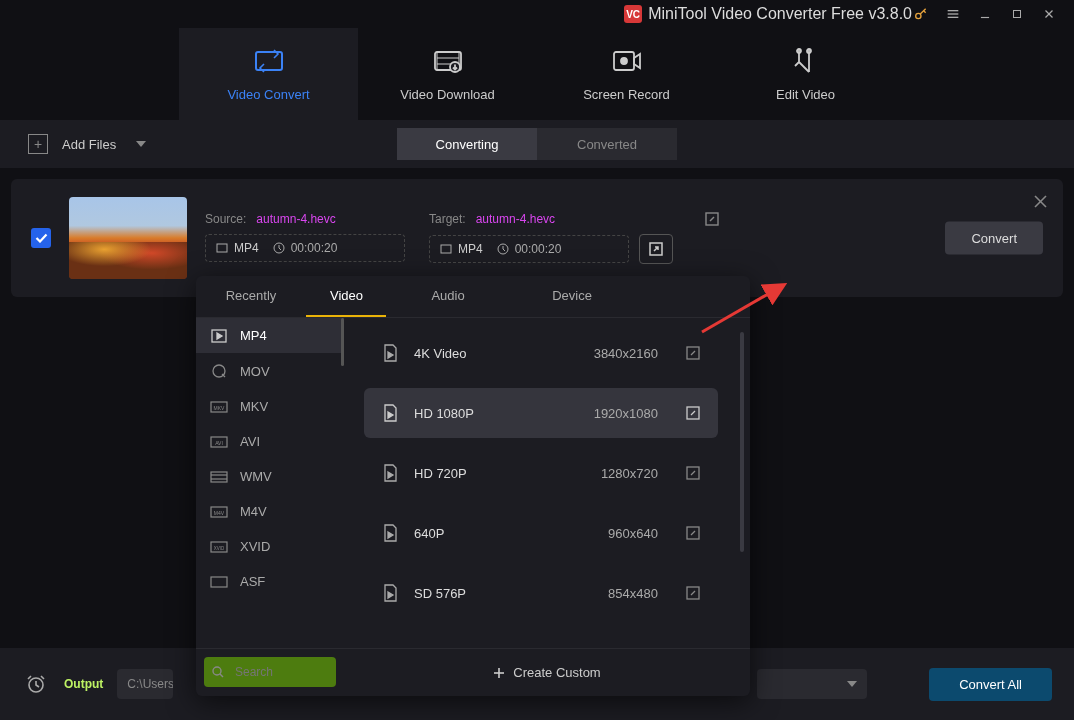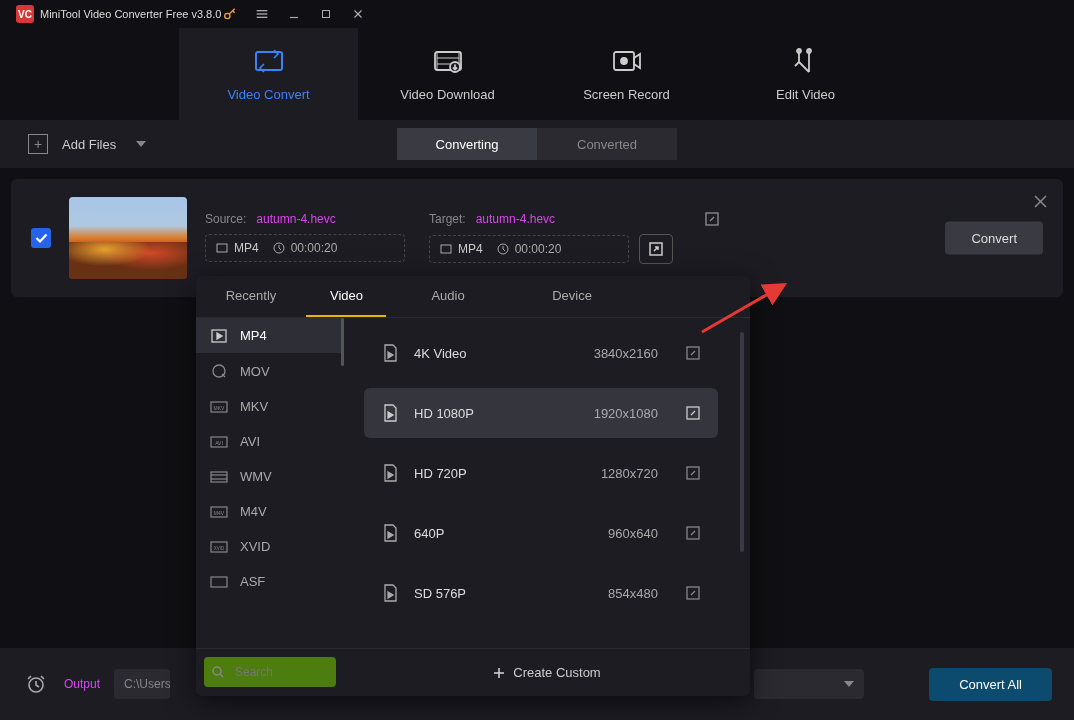--- a/index.html
+++ b/index.html
@@ -1,22 +1,22 @@
 <!DOCTYPE html>
 <html><head>
 <meta charset="utf-8">
 <style>
   * { box-sizing: border-box; margin: 0; padding: 0; font-family: -apple-system, "Segoe UI", Arial, sans-serif; }
   body { background: #101014; color: #ccc; width: 1074px; height: 720px; overflow: hidden; position: relative; }
   
   
-  .titlebar { height: 28px; display: flex; align-items: center; justify-content: flex-start; padding: 0 16px; }
+  .titlebar { height: 28px; display: flex; align-items: center; justify-content: flex-end; padding: 0 16px; margin-left: 33px; }
   .titlebar-left { display: flex; align-items: center; gap: 6px; }
   .logo { width: 18px; height: 18px; background: #d73838; border-radius: 3px; display: flex; align-items: center; justify-content: center; color: #fff; font-size: 10px; font-weight: bold; }
-  .app-title { font-size: 11px; color: #ddd; }
+  .app-title { font-size: 16px; color: #ddd; }
   .titlebar-right { display: flex; align-items: center; gap: 14px; }
   .titlebar-btn { width: 18px; height: 18px; display: flex; align-items: center; justify-content: center; color: #aaa; cursor: pointer; }
   .key-icon { color: #e6a23c; }
   
   
   .nav { display: flex; justify-content: center; height: 92px; background: #101014; }
   .nav-tab { width: 179px; display: flex; flex-direction: column; align-items: center; justify-content: center; gap: 12px; color: #ccc; cursor: pointer; }
   .nav-tab.active { background: #1c1c22; color: #3b82f6; }
   .nav-tab .icon { height: 28px; display: flex; align-items: center; }
   .nav-tab .lbl { font-size: 13px; }
@@ -78,21 +78,21 @@
   .popup-footer { display: flex; border-top: 1px solid #2a2a30; height: 48px; }
   .search-box { width: 148px; padding: 8px; }
   .search-input { width: 100%; height: 30px; background: #4d7c0f; border: none; border-radius: 4px; padding: 0 8px 0 31px; color: #ccc; font-size: 12px; }
   .search-wrap { position: relative; }
   .search-wrap .sic { position: absolute; left: 8px; top: 50%; transform: translateY(-50%); color: #888; }
   .create-custom { flex: 1; display: flex; align-items: center; justify-content: center; gap: 8px; color: #ccc; font-size: 13px; font-weight: 500; cursor: pointer; }
   
   
   .bottom-bar { position: absolute; left: 0; right: 0; bottom: 0; height: 72px; background: #1c1c22; display: flex; align-items: center; padding: 0 22px; gap: 14px; }
   .clock-btn { width: 28px; height: 28px; display: flex; align-items: center; justify-content: center; color: #aaa; cursor: pointer; }
-  .out-label { font-size: 12px; color: #d946ef; }
+  .out-label { font-size: 12px; color: #bef264; font-weight: bold; }
   .out-path { height: 30px; background: #2a2a30; border-radius: 4px; padding: 0 10px; display: flex; align-items: center; font-size: 12px; color: #888; width: 56px; overflow: hidden; }
   .out-dd { height: 30px; width: 110px; background: #2a2a30; border-radius: 4px; display: flex; align-items: center; justify-content: flex-end; padding: 0 10px; cursor: pointer; margin-left: 570px; }
   .convert-all { background: #0c4a6e; color: #fff; padding: 9px 30px; border-radius: 4px; font-size: 13px; font-weight: 500; cursor: pointer; margin-left: auto; }
   
   
   .red-arrow { position: absolute; left: 694px; top: 280px; z-index: 20; pointer-events: none; }
   
   svg { display: block; }
 </style>
 </head>

